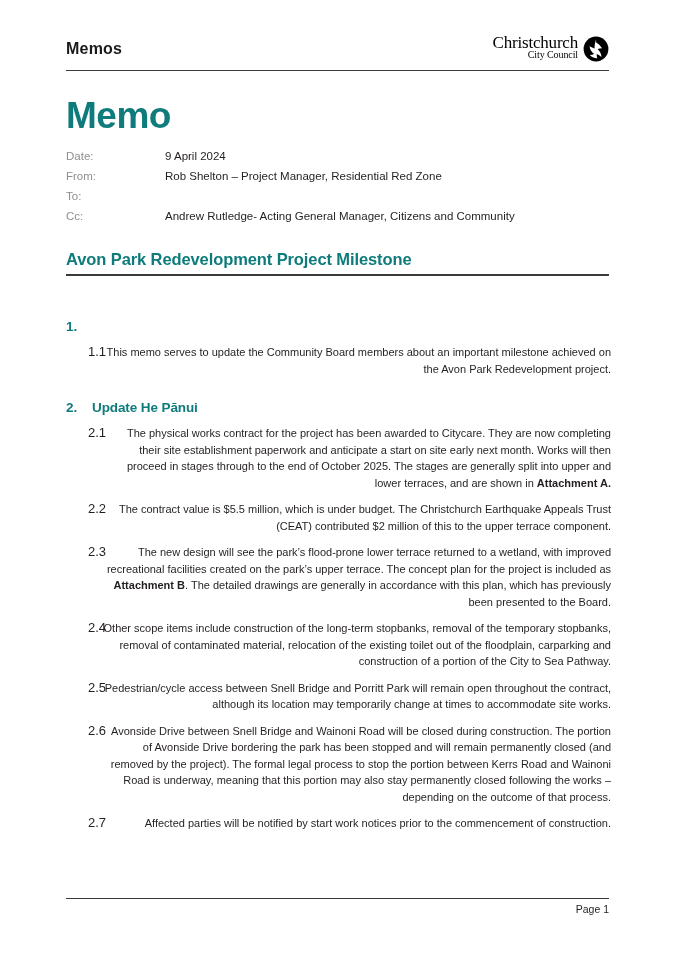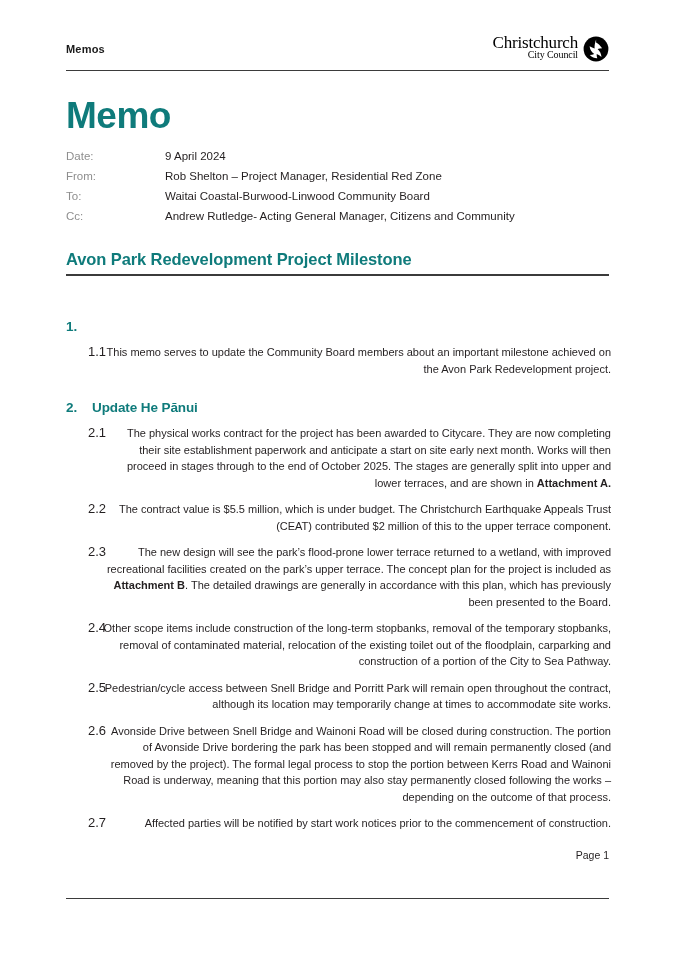--- a/index.html
+++ b/index.html
@@ -28,21 +28,21 @@
   .doc-header {
     position: absolute;
     left: 66px;
     top: 36px;
     width: 543px;
     display: flex;
     align-items: flex-start;
     justify-content: space-between;
   }
   .doc-header-title {
-    font-size: 11px;
+    font-size: 16px;
     font-weight: bold;
     color: #1a1a1a;
     letter-spacing: .2px;
     line-height: 14px;
     padding-top: 6px;
   }
   .brand {
     display: flex;
     align-items: center;
     gap: 5px;
@@ -199,21 +199,21 @@
     position: absolute;
     left: 66px;
     top: 898px;
     width: 543px;
     height: 0;
     border-top: 1.4px solid #3b3b3b;
   }
   .footer-page {
     position: absolute;
     right: 66px;
-    top: 848px;
+    top: 902px;
     font-size: 10.5px;
     color: #231f20;
     line-height: 14px;
   }
 </style>
 </head>
 <body>
 
 <div class="page">
 
@@ -240,21 +240,20 @@
     <div class="meta-row">
       <div class="meta-label">Date:</div>
       <div class="meta-value">9 April 2024</div>
     </div>
     <div class="meta-row">
       <div class="meta-label">From:</div>
       <div class="meta-value">Rob Shelton – Project Manager, Residential Red Zone</div>
     </div>
     <div class="meta-row">
       <div class="meta-label">To:</div>
-      <div class="meta-value">Waitai Coastal-Burwood-Linwood Community Board</div>
     </div>
     <div class="meta-row">
       <div class="meta-label">Cc:</div>
       <div class="meta-value">Andrew Rutledge- Acting General Manager, Citizens and Community</div>
     </div>
   </div>
 
   <div class="doc-title">Avon Park Redevelopment Project Milestone</div>
   <div class="rule-title"></div>
 

